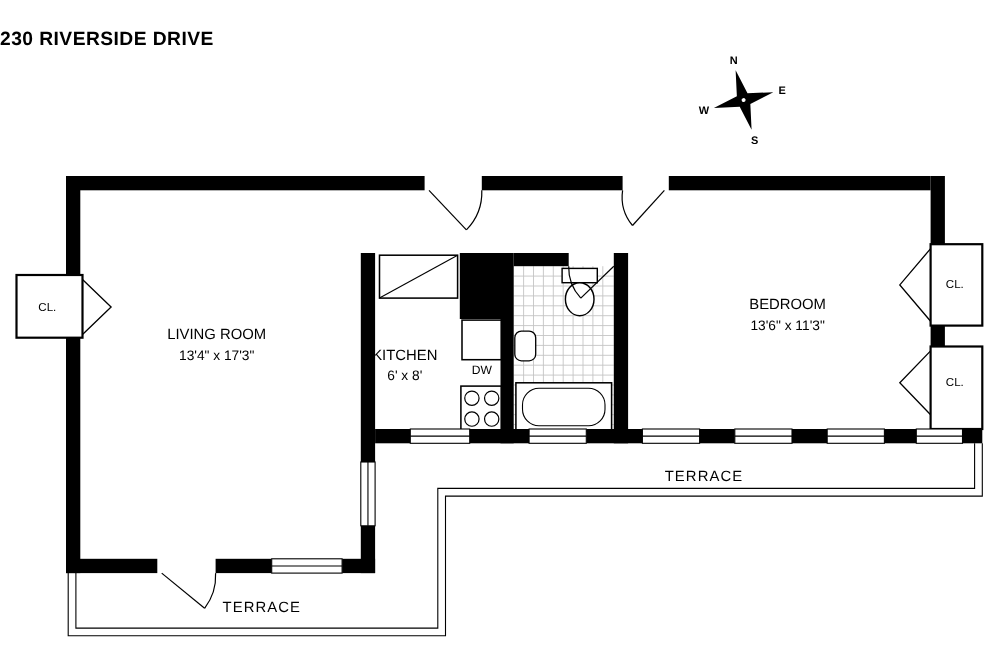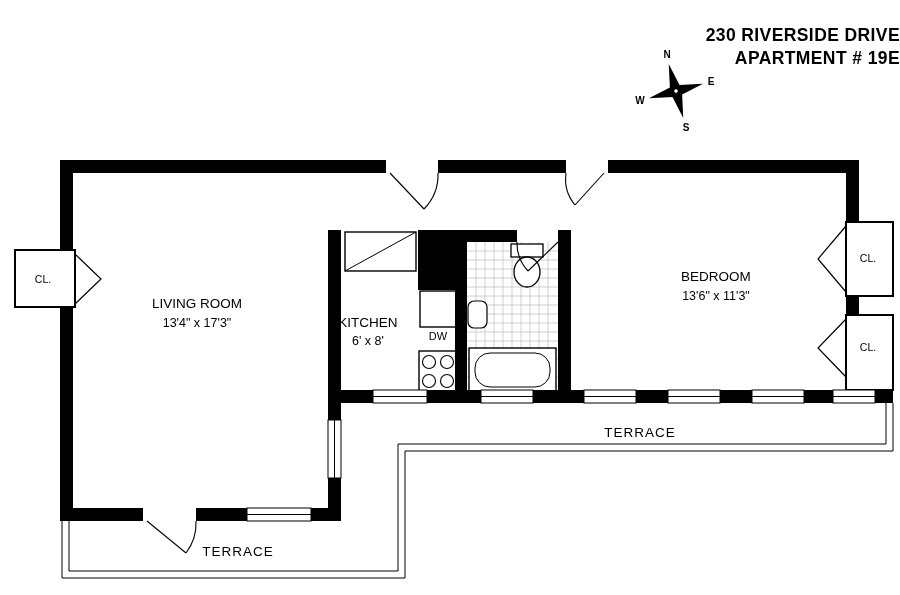--- a/index.html
+++ b/index.html
@@ -1,36 +1,35 @@
 <!DOCTYPE html>
 <html><head>
 <meta charset="utf-8">
 <style>
   html,body{margin:0;padding:0;background:#fff;}
   .page{position:relative;width:900px;height:595px;background:#fff;overflow:hidden;
         font-family:"Liberation Sans",sans-serif;color:#000;}
-  .title-block{position:absolute;top:24px;left:0;right:0;text-align:right;
+  .title-block{position:absolute;top:24px;left:0;right:0;text-align:left;
         font-weight:bold;font-size:17.5px;letter-spacing:.4px;line-height:1.32;}
   svg.plan{position:absolute;top:0;left:0;}
   svg.plan text{font-family:"Liberation Sans",sans-serif;fill:#000;}
   .room-name{font-size:13.5px;}
   .room-dims{font-size:12.5px;}
   .label-small{font-size:10.5px;}
   .label-dw{font-size:11px;}
   .label-terrace{font-size:13.5px;letter-spacing:1px;}
   .compass-letter{font-size:10px;font-weight:bold;}
 </style>
 </head>
 <body>
 
 <div class="page">
 
   <div class="title-block">
     <div>230 RIVERSIDE DRIVE</div>
-    <div>APARTMENT # 19E</div>
   </div>
 
   <svg class="plan" width="900" height="595" viewBox="0 0 900 595">
 
     <g stroke="#000" stroke-width="1" fill="none">
       <path d="M893,403 L893,451 L405,451 L405,578 L62,578 L62,521"></path>
       <path d="M886,403 L886,444 L398,444 L398,571 L69,571 L69,521"></path>
     </g>
 
     <g>

